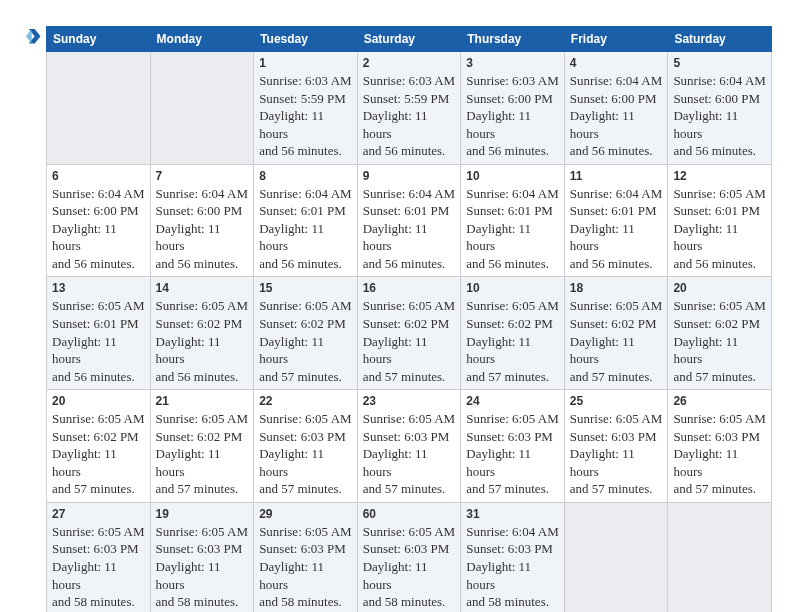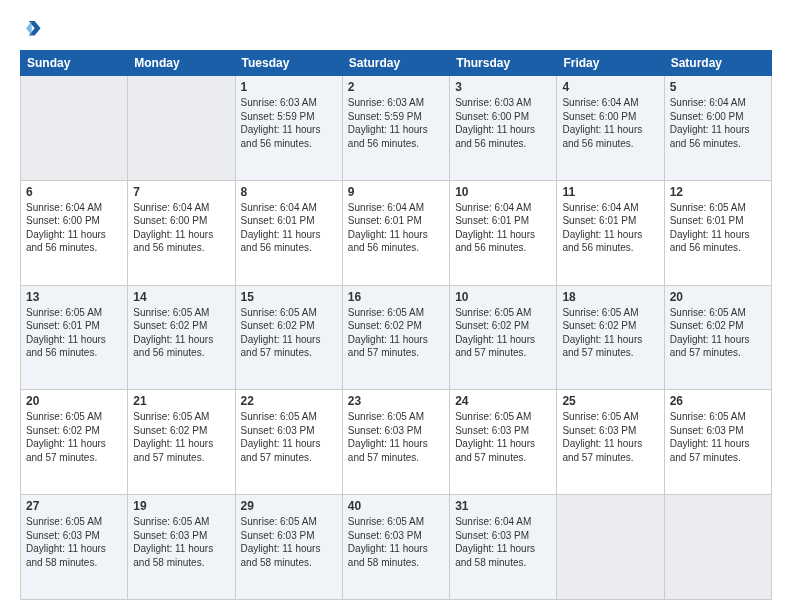--- a/index.html
+++ b/index.html
@@ -6,23 +6,23 @@
     body {
       width: 792px;
       height: 612px;
       font-family: Arial, sans-serif;
       background: #fff;
       overflow: hidden;
     }
     .page {
       width: 792px;
       height: 612px;
-      padding: 18px 20px 12px 20px;
+      padding: 26px 20px 12px 20px;
       display: flex;
-      flex-direction: column;
+      flex-direction: row;
     }
     .header {
       display: flex;
       justify-content: space-between;
       align-items: flex-start;
       margin-bottom: 10px;
     }
     .logo {
       display: flex;
       align-items: center;
@@ -78,23 +78,24 @@
     .calendar td.empty {
       background: #f8f8f8;
     }
     .day-num {
       font-size: 12px;
       font-weight: bold;
       display: block;
       margin-bottom: 2px;
     }
     .day-info {
-      font-size: 10px;
+      font-size: 13px;
       line-height: 1.35;
       color: #333;
+      font-family: Liberation Serif, serif;
     }
     .row-alt td {
       background: #f0f4f9;
     }
     .row-alt td.empty {
       background: #eaecef;
     }
   </style>
 </head>
 <body>
@@ -338,21 +339,21 @@
 and 58 minutes.</div>
           </td>
           <td>
             <span class="day-num">29</span>
             <div class="day-info" style="white-space: pre-line;">Sunrise: 6:05 AM
 Sunset: 6:03 PM
 Daylight: 11 hours
 and 58 minutes.</div>
           </td>
           <td>
-            <span class="day-num">40</span>
+            <span class="day-num">60</span>
             <div class="day-info" style="white-space: pre-line;">Sunrise: 6:05 AM
 Sunset: 6:03 PM
 Daylight: 11 hours
 and 58 minutes.</div>
           </td>
           <td>
             <span class="day-num">31</span>
             <div class="day-info" style="white-space: pre-line;">Sunrise: 6:04 AM
 Sunset: 6:03 PM
 Daylight: 11 hours

